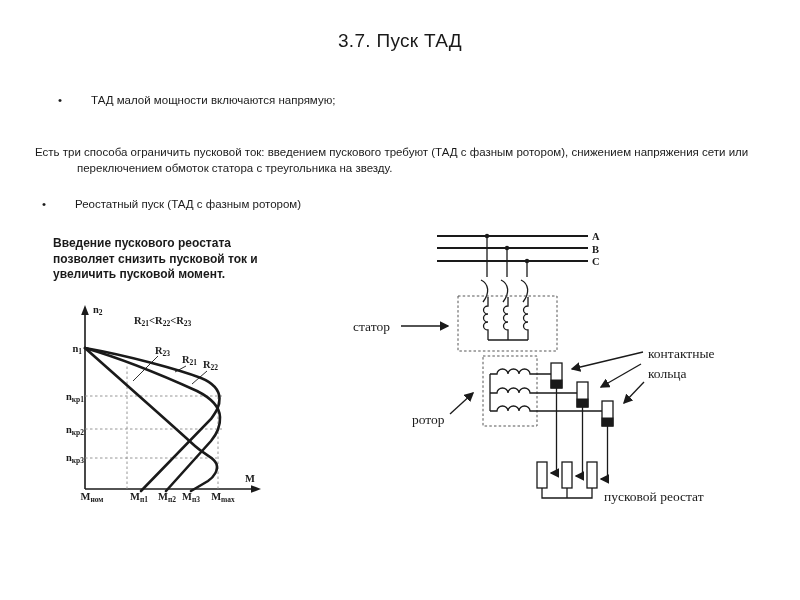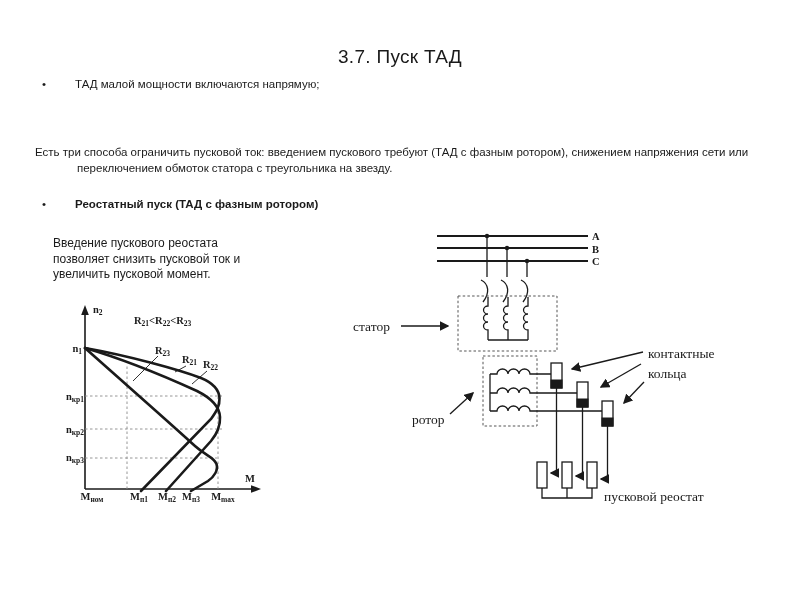--- a/index.html
+++ b/index.html
@@ -1,34 +1,34 @@
 <!DOCTYPE html>
 <html><head>
 <meta charset="utf-8">
 <style>
   html,body { margin:0; padding:0; background:#ffffff; }
   .slide {
     position:relative; width:800px; height:600px; background:#ffffff;
     font-family:"Liberation Sans", sans-serif; color:#1a1a1a; overflow:hidden;
   }
   .title {
-    position:absolute; top:46px; left:0; width:800px; text-align:center;
+    position:absolute; top:30px; left:0; width:800px; text-align:center;
     font-size:19px; letter-spacing:0.3px;
   }
-  ul.bullets { position:absolute; left:42px; top:77px; width:645px; margin:0; padding:0; list-style:none; }
+  ul.bullets { position:absolute; left:42px; top:77px; width:645px; margin:16px; padding:0; list-style:none; }
   ul.bullets li { position:relative; padding-left:33px; font-size:11.5px; line-height:15.5px; }
   ul.bullets li::before { content:"\2022"; position:absolute; left:0; top:0; font-size:11.5px; }
   .paragraph {
     position:absolute; left:35px; top:145px; width:725px;
     font-size:11.5px; line-height:15.5px; padding-left:42px; text-indent:-42px; box-sizing:border-box;
   }
-  .method { position:absolute; left:42px; top:198px; width:600px; font-size:11.5px; font-weight:bold; }
+  .method { position:absolute; left:42px; top:198px; width:600px; font-size:11.5px; font-weight:normal; }
   .method .btxt { padding-left:33px; display:inline-block; }
   .method::before { content:"\2022"; position:absolute; left:0; top:0; font-weight:normal; }
-  .note { position:absolute; left:53px; top:236px; width:212px; font-size:12px; line-height:15.5px; }
+  .note { position:absolute; left:53px; top:236px; width:212px; font-size:12px; line-height:15.5px;font-weight:bold; }
   svg.figures { position:absolute; left:0; top:0; }
   .wire   { stroke:#1a1a1a; stroke-width:1.3; fill:none; }
   .bus    { stroke:#1a1a1a; stroke-width:1.8; fill:none; }
   .curve  { stroke:#1a1a1a; stroke-width:2.6; fill:none; stroke-linecap:round; }
   .axis   { stroke:#1a1a1a; stroke-width:1.6; fill:none; }
   .dash   { stroke:#8a8a8a; stroke-width:0.9; fill:none; stroke-dasharray:2.5 2.5; }
   .boxdash{ stroke:#555555; stroke-width:1; fill:none; stroke-dasharray:2.5 2.2; }
   .thin   { stroke:#1a1a1a; stroke-width:0.9; fill:none; }
   .ct  { font-family:"Liberation Serif", serif; font-weight:bold; font-size:10.5px; fill:#1a1a1a; }
   tspan.sub { font-size:7.5px; }

